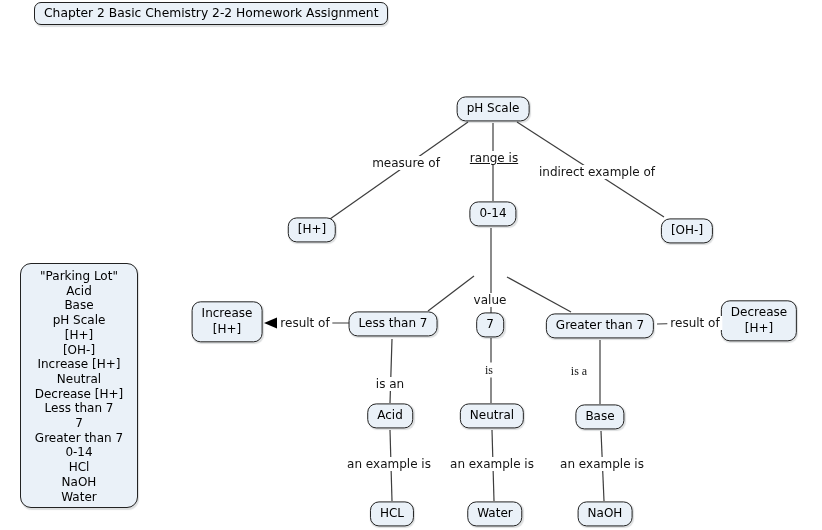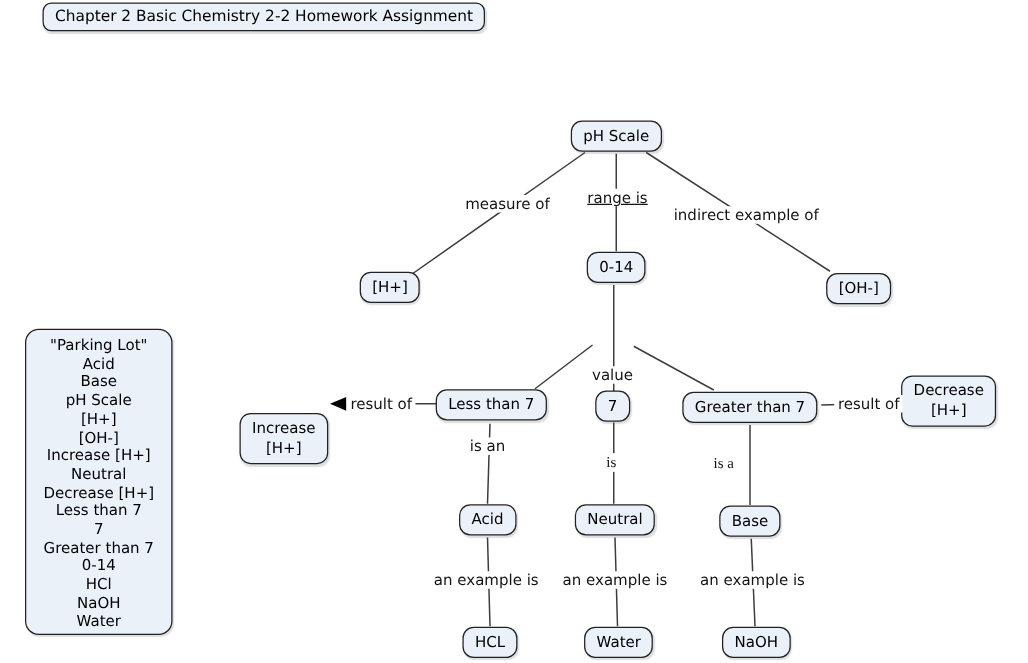--- a/index.html
+++ b/index.html
@@ -102,38 +102,38 @@
       <div class="parking-lot-item">Greater than 7</div>
       <div class="parking-lot-item">0-14</div>
       <div class="parking-lot-item">HCl</div>
       <div class="parking-lot-item">NaOH</div>
       <div class="parking-lot-item">Water</div>
     </div>
 <div class="node" style="left: 493px; top: 109px;">pH Scale</div>
     <div class="node" style="left: 312px; top: 230px;">[H+]</div>
     <div class="node" style="left: 493px; top: 214px;">0-14</div>
     <div class="node" style="left: 687px; top: 231px;">[OH-]</div>
-    <div class="node" style="left: 227px; top: 322px; margin-top: 29px;">Increase
+    <div class="node" style="left: 227px; top: 322px;">Increase
 [H+]</div>
     <div class="node" style="left: 393px; top: 324px;">Less than 7</div>
     <div class="node" style="left: 490px; top: 325px;">7</div>
     <div class="node" style="left: 600px; top: 326px;">Greater than 7</div>
     <div class="node" style="left: 759px; top: 321px; text-align: center;">Decrease
 [H+]</div>
     <div class="node" style="left: 390px; top: 416px;">Acid</div>
     <div class="node" style="left: 492px; top: 416px;">Neutral</div>
     <div class="node" style="left: 600px; top: 417px;">Base</div>
     <div class="node" style="left: 392px; top: 514px;">HCL</div>
     <div class="node" style="left: 495px; top: 514px;">Water</div>
     <div class="node" style="left: 605px; top: 514px;">NaOH</div>
     <div class="link-label" style="left: 406px; top: 163px;">measure of</div>
     <div class="link-label" style="left: 494px; top: 158px; text-decoration: underline;">range is</div>
     <div class="link-label" style="left: 597px; top: 172px;">indirect example of</div>
     <div class="link-label" style="left: 490px; top: 270px; margin-top: 30px;">value</div>
     <div class="link-label" style="left: 305px; top: 323px;">result of</div>
     <div class="link-label" style="left: 695px; top: 323px;">result of</div>
-    <div class="link-label" style="left: 390px; top: 357px; text-align: center;">is an</div>
+    <div class="link-label" style="left: 390px; top: 384px; text-align: center;">is an</div>
     <div class="link-label" style="left: 489px; top: 370px; font-family: Liberation Serif, serif;">is</div>
     <div class="link-label" style="left: 579px; top: 371px; font-family: Liberation Serif, serif;">is a</div>
     <div class="link-label" style="left: 389px; top: 464px;">an example is</div>
     <div class="link-label" style="left: 492px; top: 464px;">an example is</div>
     <div class="link-label" style="left: 602px; top: 464px;">an example is</div>
   </div>
 
 </body></html>

